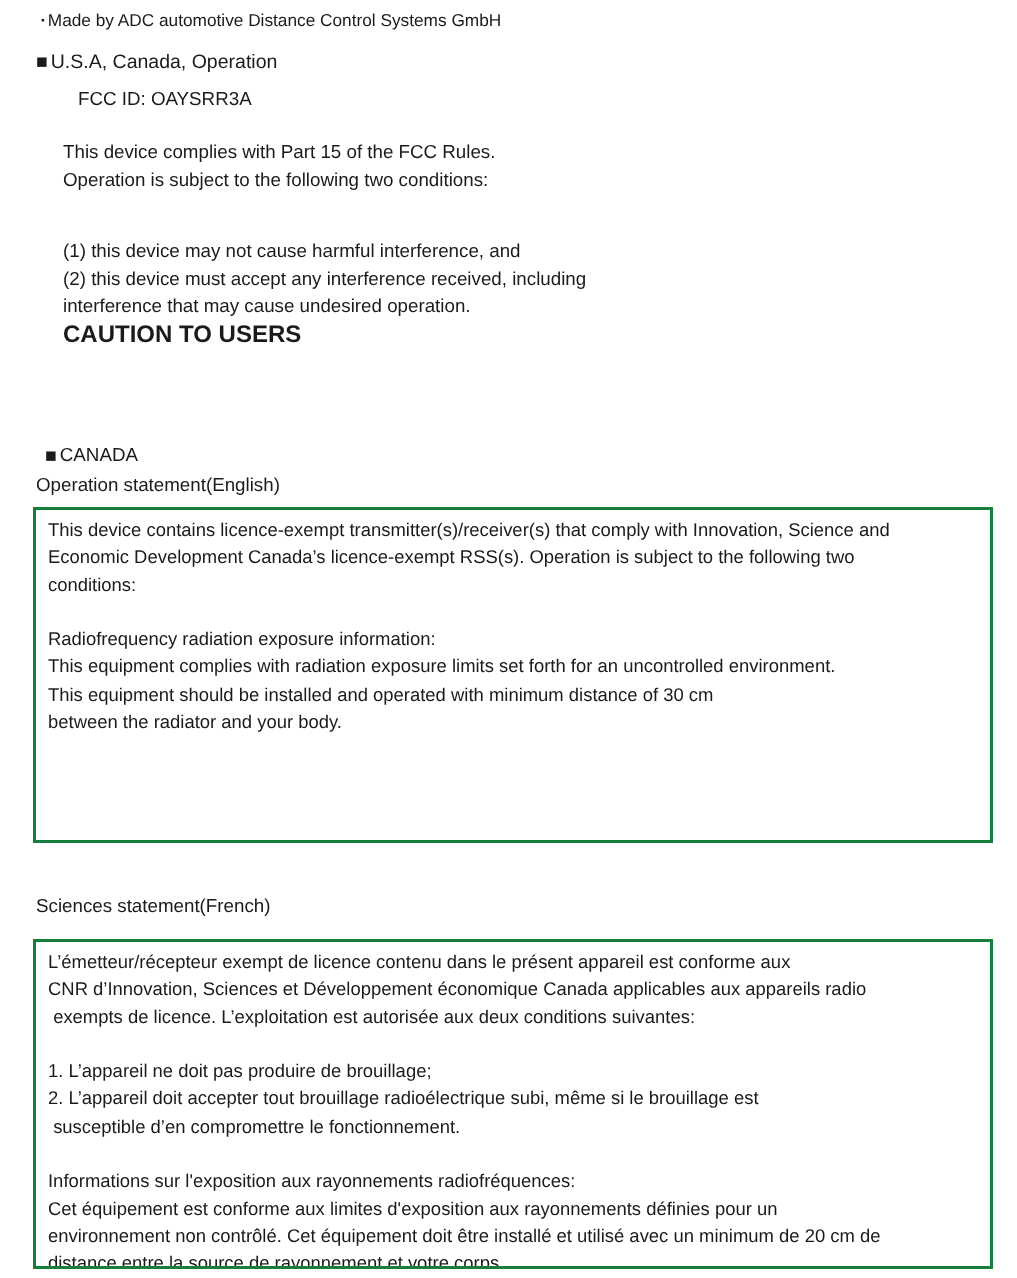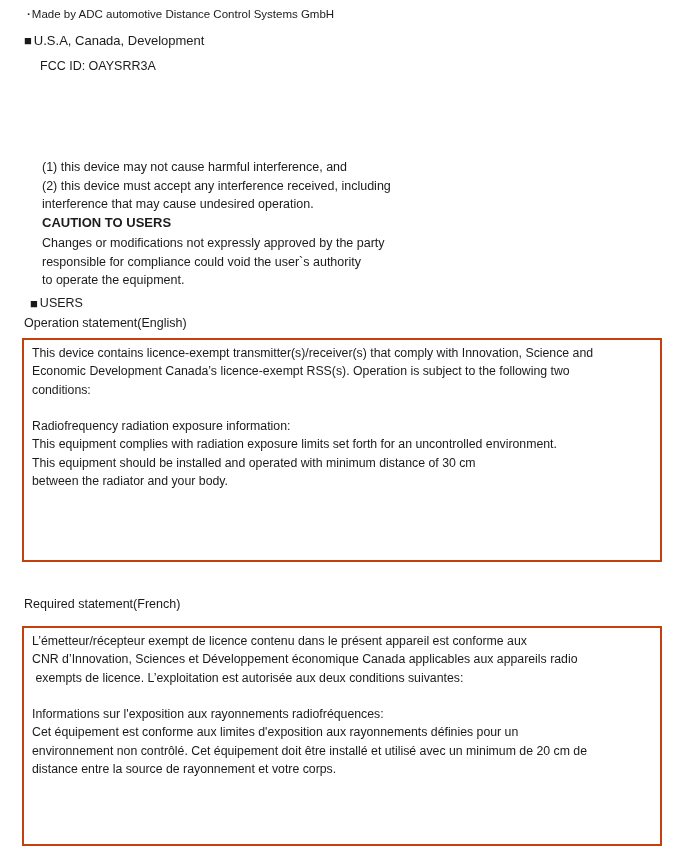--- a/index.html
+++ b/index.html
@@ -24,33 +24,33 @@
     display: flex; align-items: center;
   }
   .sec-heading .marker { font-size: 13px; margin-right: 2px; line-height: 1; }
   .usa-heading { left: 24px; top: 33px; }
   .canada-heading { left: 30px; top: 296px; font-size: 12.5px; }
   .body-text {
     font-size: 12.5px;
     line-height: 18.5px;
     white-space: pre-wrap;
   }
-  .fcc-id { left: 40px; top: 57px; }
+  .fcc-id { left: 52px; top: 57px; }
   .compliance { left: 42px; top: 92px; }
   .conditions { left: 42px; top: 158px; }
-  .caution-title { left: 42px; top: 215px; font-weight: bold; font-size: 13px; }
+  .caution-title { left: 42px; top: 215px; font-weight: bold; font-size: 16px; }
   .caution-body { left: 42px; top: 234px; }
   .stmt-label { font-size: 12.5px; }
   .english-label { left: 24px; top: 316px; }
   .french-label { left: 24px; top: 597px; }
   .stmt-box {
     box-sizing: border-box;
     left: 22px;
     width: 640px;
-    border: 2px solid #c2410c;
+    border: 2px solid #15803d;
     padding: 4px 8px 0 8px;
     overflow: hidden;
   }
   .english-box { top: 338px; height: 224px; }
   .french-box { top: 626px; height: 220px; border-width: 2.5px; }
   .stmt-box p {
     margin: 0 0 18.3px 0;
     font-size: 12.3px;
     line-height: 18.3px;
     white-space: pre-wrap;
@@ -61,58 +61,60 @@
 <body>
 
 <div class="page">
 
   <div class="abs made-by">
     <span class="bullet">·</span><span>Made by ADC automotive Distance Control Systems GmbH</span>
   </div>
 
   <div class="abs sec-heading usa-heading">
     <span class="marker">■</span>
-      <span>U.S.A, Canada, Development</span>
+      <span>U.S.A, Canada, Operation</span>
   </div>
 
   <div class="abs body-text fcc-id">FCC ID: OAYSRR3A</div>
 
+  <div class="abs body-text compliance">This device complies with Part 15 of the FCC Rules.
+Operation is subject to the following two conditions:</div>
 
   <div class="abs body-text conditions">(1) this device may not cause harmful interference, and
 (2) this device must accept any interference received, including
 interference that may cause undesired operation.</div>
 
   <div class="abs caution-title">CAUTION TO USERS</div>
 
-  <div class="abs body-text caution-body">Changes or modifications not expressly approved by the party
-responsible for compliance could void the user`s authority
-to operate the equipment.</div>
 
   <div class="abs sec-heading canada-heading">
     <span class="marker">■</span>
-      <span>USERS</span>
+      <span>CANADA</span>
   </div>
 
   <div class="abs stmt-label english-label">Operation statement(English)</div>
 
   <div class="abs stmt-box english-box">
     <p>This device contains licence-exempt transmitter(s)/receiver(s) that comply with Innovation, Science and
 Economic Development Canada’s licence-exempt RSS(s). Operation is subject to the following two
 conditions:</p>
     <p>Radiofrequency radiation exposure information:
 This equipment complies with radiation exposure limits set forth for an uncontrolled environment.
 This equipment should be installed and operated with minimum distance of 30 cm
 between the radiator and your body.</p>
   </div>
 
-  <div class="abs stmt-label french-label">Required statement(French)</div>
+  <div class="abs stmt-label french-label">Sciences statement(French)</div>
 
   <div class="abs stmt-box french-box">
     <p>L’émetteur/récepteur exempt de licence contenu dans le présent appareil est conforme aux
 CNR d’Innovation, Sciences et Développement économique Canada applicables aux appareils radio
  exempts de licence. L’exploitation est autorisée aux deux conditions suivantes:</p>
+    <p>1. L’appareil ne doit pas produire de brouillage;
+2. L’appareil doit accepter tout brouillage radioélectrique subi, même si le brouillage est
+ susceptible d’en compromettre le fonctionnement.</p>
     <p>Informations sur l'exposition aux rayonnements radiofréquences:
 Cet équipement est conforme aux limites d'exposition aux rayonnements définies pour un
 environnement non contrôlé. Cet équipement doit être installé et utilisé avec un minimum de 20 cm de
 distance entre la source de rayonnement et votre corps.</p>
   </div>
 
 </div>
 
 </body></html>

